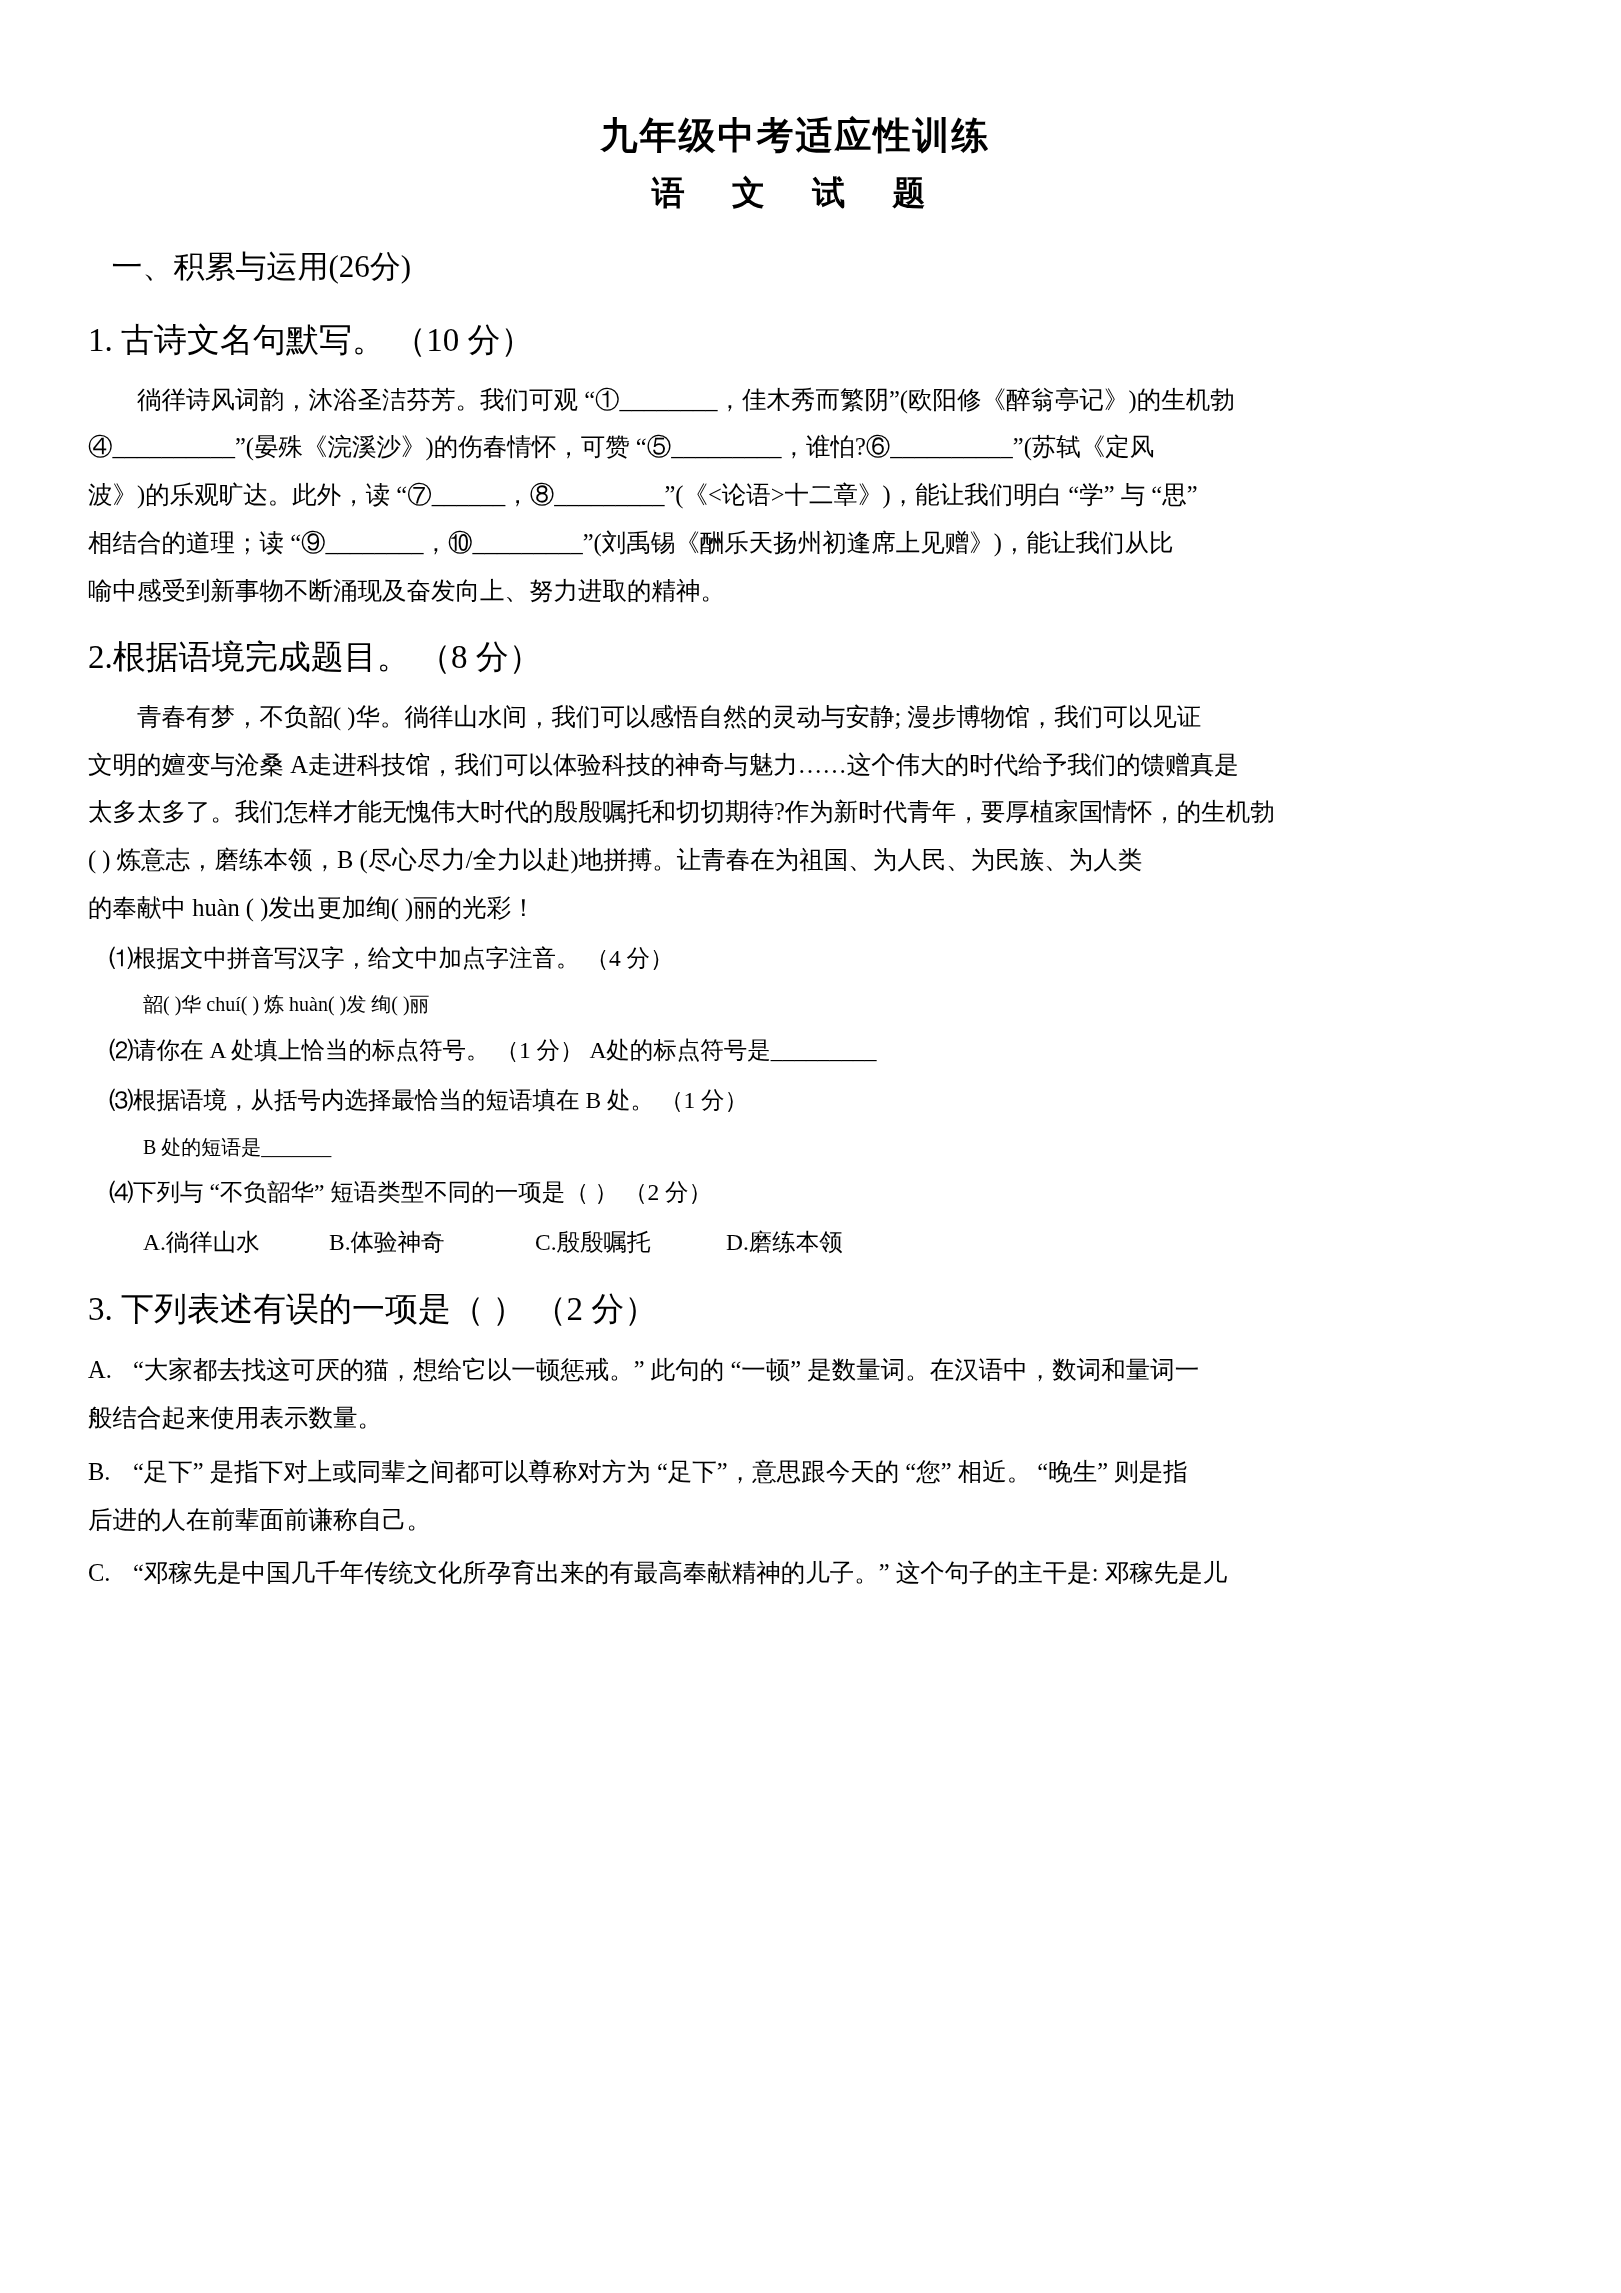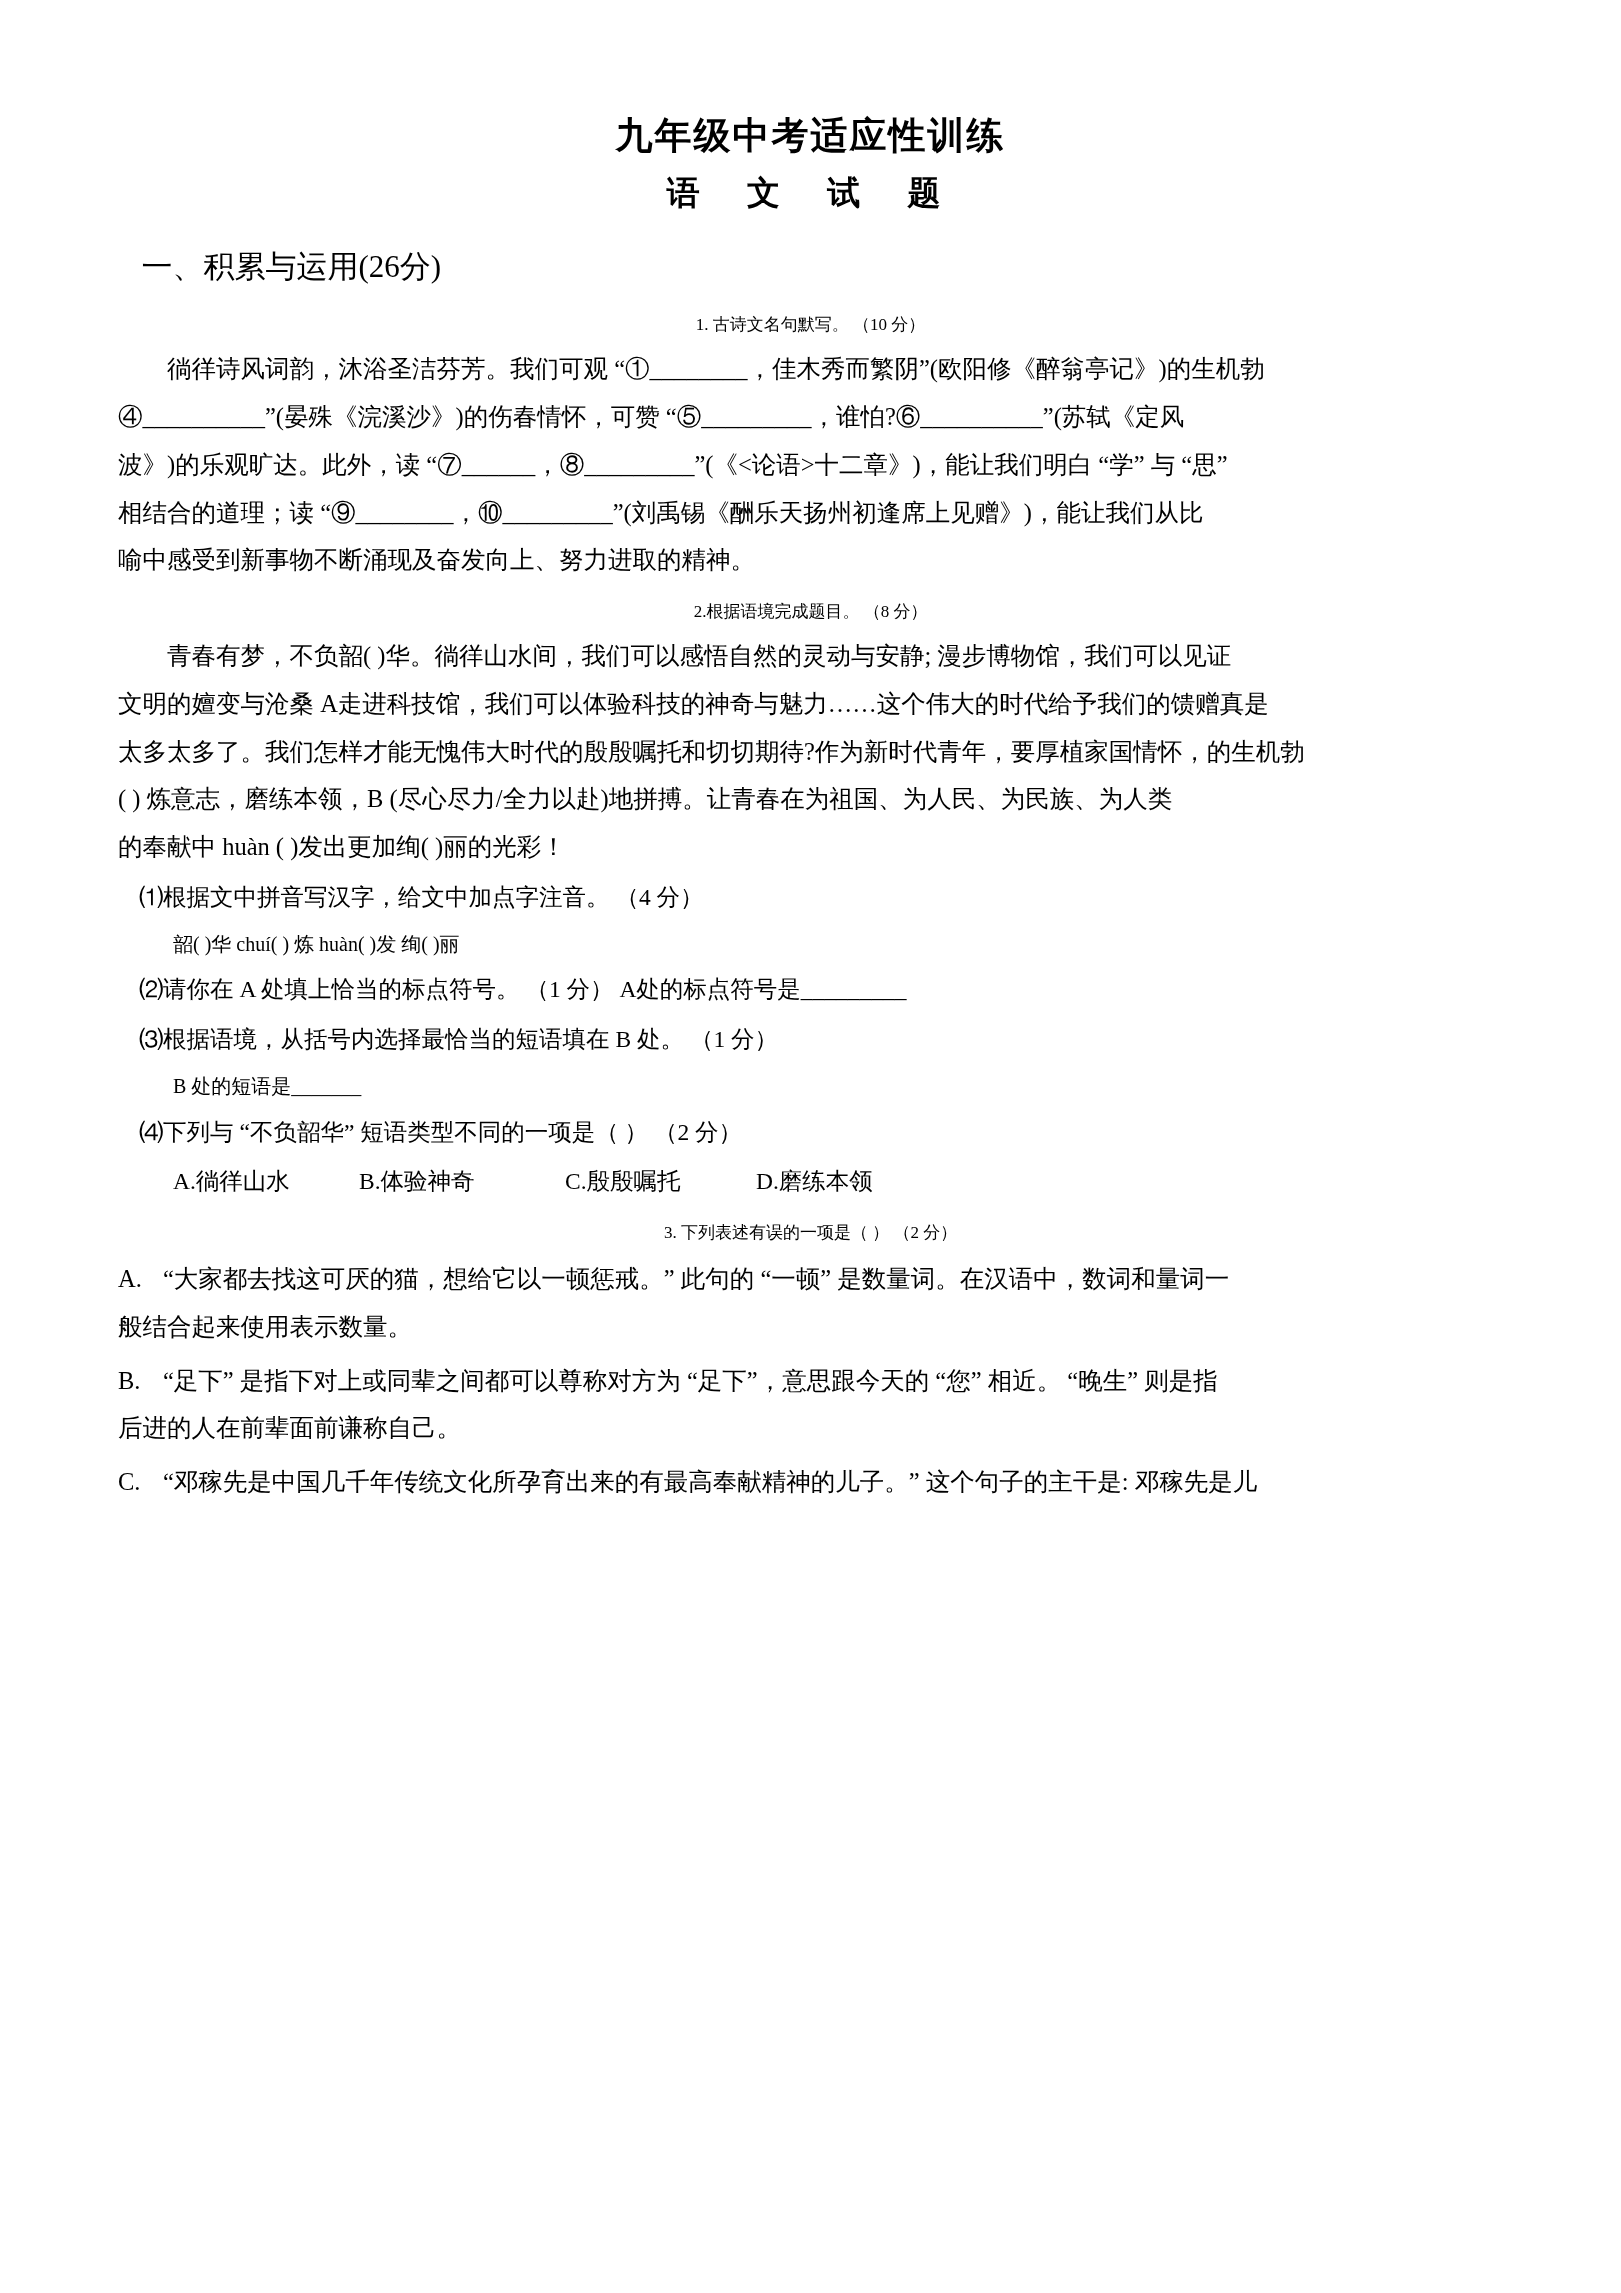--- a/index.html
+++ b/index.html
@@ -9,21 +9,21 @@
   }
   body {
     font-family: "Liberation Serif", "DejaVu Serif", serif;
     color: #000000;
   }
   .page {
     width: 1621px;
     height: 2294px;
     position: relative;
     box-sizing: border-box;
-    padding: 108px 118px 59px 118px;
+    padding: 108px 118px 59px 88px;
     background: #ffffff;
     overflow: hidden;
   }
   .title {
     text-align: center;
     font-size: 37px;
     font-weight: bold;
     letter-spacing: 2px;
     margin: 0 0 7.8px 0;
     line-height: 1.5;
@@ -36,24 +36,23 @@
     margin: 7.8px 0 17.6px 0;
     line-height: 1.5;
     font-family: Liberation Mono, monospace;
   }
   .section-head {
     font-size: 31px;
     margin: 13.7px 0 5.9px 23.5px;
     line-height: 1.9;
   }
   .q-head {
-    font-size: 17px;
+    font-size: 33px;
     margin: 11.8px 0 3.9px 0;
     line-height: 1.9;
-    text-align: center;
   }
   .para {
     font-size: 24.5px;
     line-height: 1.95;
     text-align: justify;
     margin: 0;
   }
   .indent {
     text-indent: 49px;
   }

